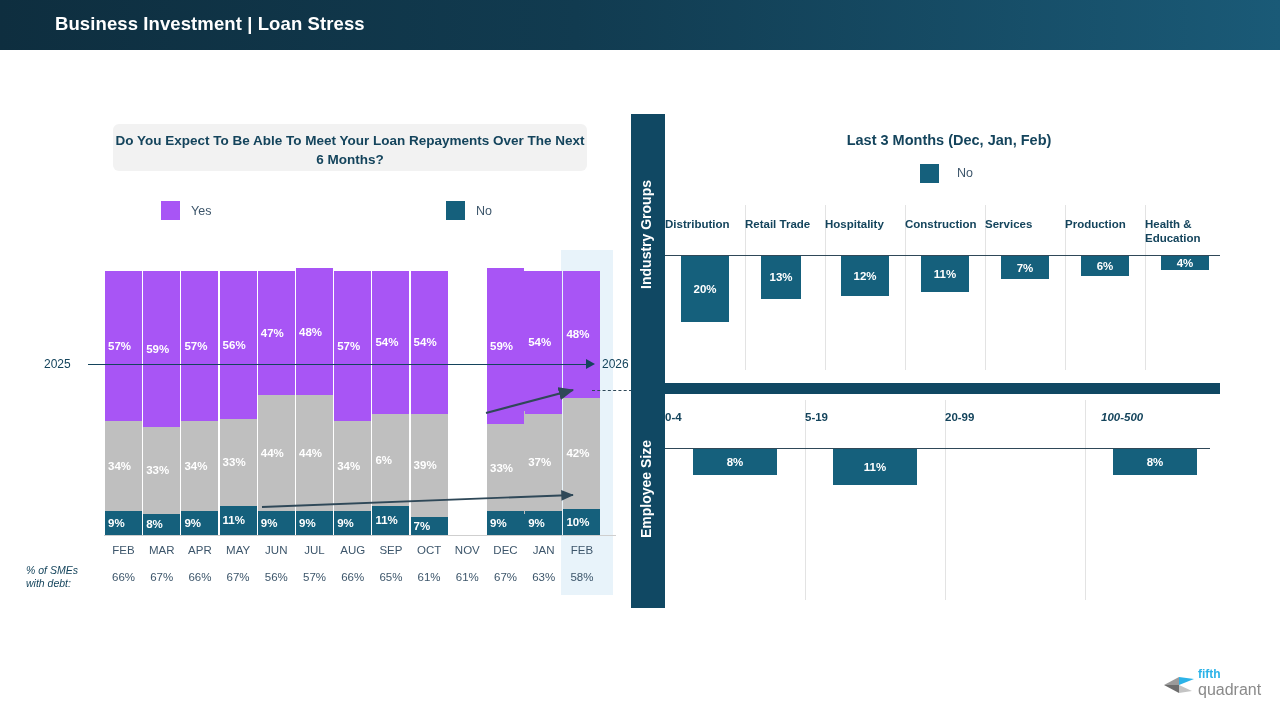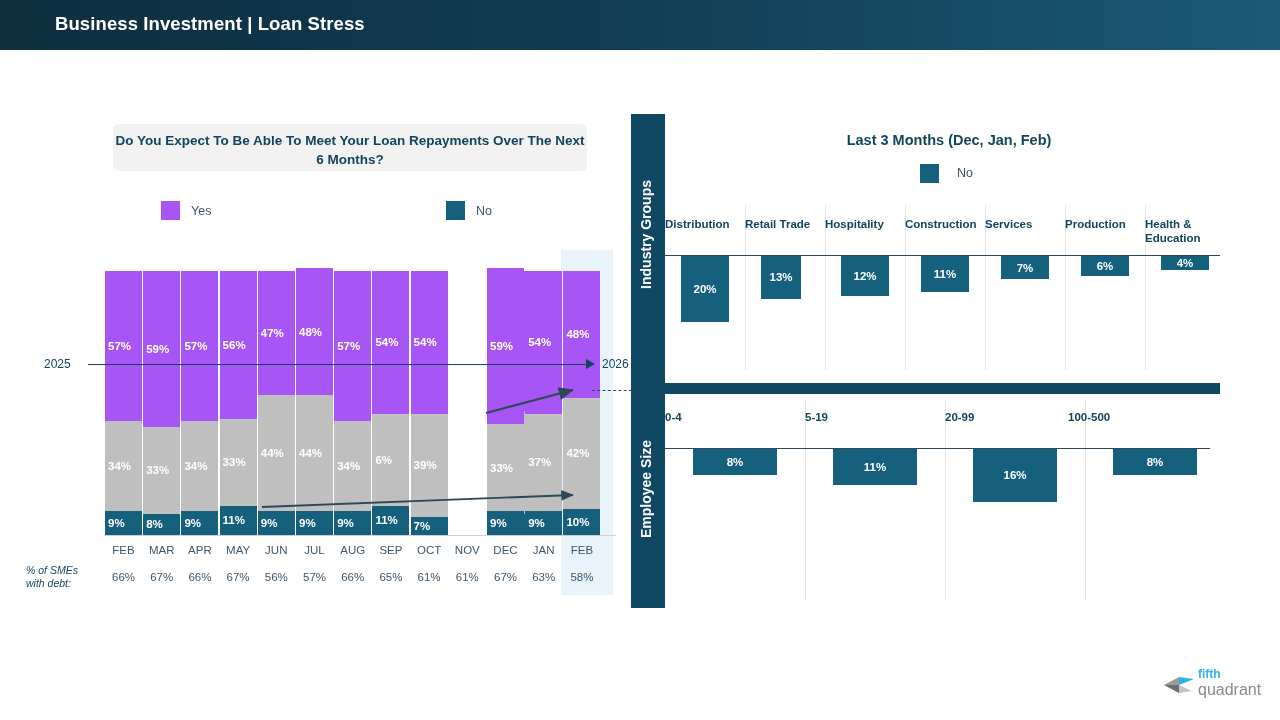--- a/index.html
+++ b/index.html
@@ -385,24 +385,21 @@
     <div class="baseline" style="left: 0px; width: 545px; top: 48px;"></div>
     <div class="col-head" style="left: 0px; width: 140px; top: 10px;">0-4</div>
     <div class="hbar" style="left: 28px; width: 84px; height: 26.4px; top: 49px;">
       <span>8%</span>
     </div>
     <div class="col-head" style="left: 140px; width: 140px; top: 10px;">5-19</div>
     <div class="hbar" style="left: 168px; width: 84px; height: 36.3px; top: 49px;">
       <span>11%</span>
     </div>
     <div class="col-head" style="left: 280px; width: 140px; top: 10px;">20-99</div>
-    <div class="hbar" style="left: 308px; width: 84px; height: 52.8px; top: 49px;">
-      <span>16%</span>
-    </div>
-    <div class="col-head" style="left: 403px; width: 140px; top: 10px;">100-500</div>
+    <div class="col-head" style="left: 436px; width: 140px; top: 10px; font-style: italic;">100-500</div>
     <div class="hbar" style="left: 448px; width: 84px; height: 26.4px; top: 49px;">
       <span>8%</span>
     </div>
   </div>
 
 <div class="logo">
   <svg width="34" height="34" viewBox="0 0 34 34">
     <polygon points="2,17 17,9 17,17" fill="#9b9b9b"></polygon>
     <polygon points="17,17 17,9 32,11" fill="#2cb3e8"></polygon>
     <polygon points="2,17 17,17 17,25" fill="#6d6d6d"></polygon>

